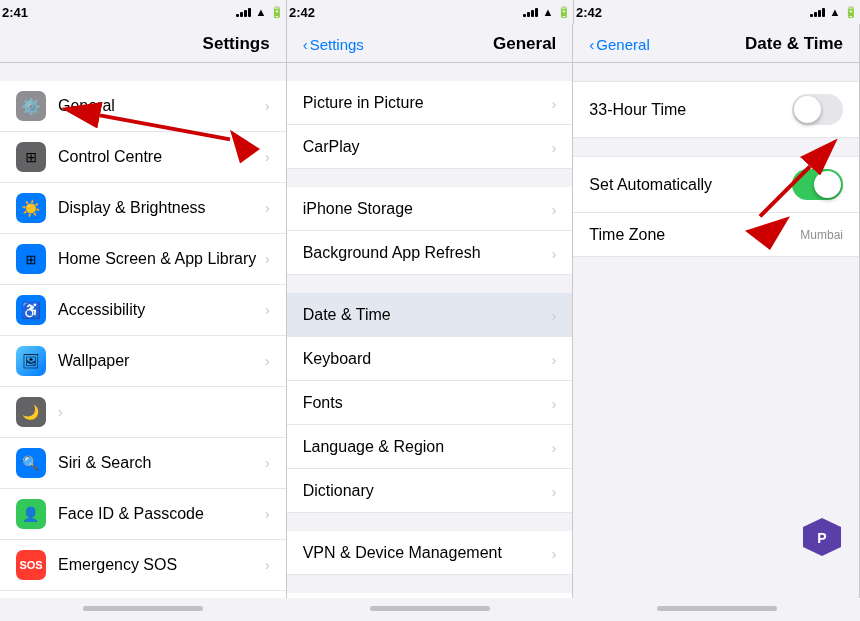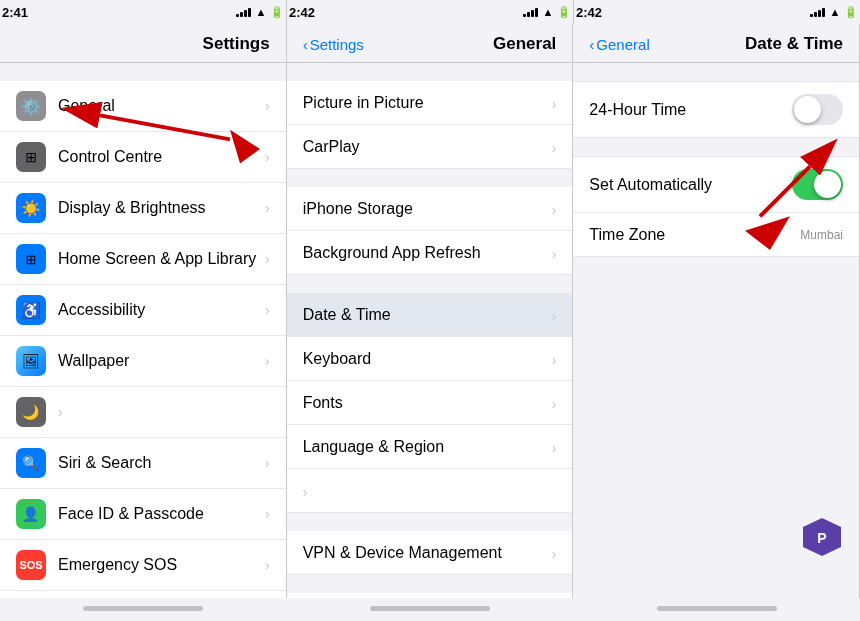--- a/index.html
+++ b/index.html
@@ -368,20 +368,21 @@
         </div>
         <div class="plain-item">
           <span class="plain-item-label">Fonts</span>
           <span class="plain-item-chevron">›</span>
         </div>
         <div class="plain-item">
           <span class="plain-item-label">Language &amp; Region</span>
           <span class="plain-item-chevron">›</span>
         </div>
         <div class="plain-item">
+          <span class="plain-item-label">Dictionary</span>
           <span class="plain-item-chevron">›</span>
         </div>
         <div class="section-gap-sm"></div>
 
         <div class="plain-item">
           <span class="plain-item-label">VPN &amp; Device Management</span>
           <span class="plain-item-chevron">›</span>
         </div>
         <div class="section-gap-sm"></div>
 
@@ -397,21 +398,21 @@
       <div class="panel-header">
         <div class="panel-header-inner" style="position:relative;">
           <span style="position:absolute; left:0; color:#007aff; font-size:15px; display:flex; align-items:center;">‹ <span style="margin-left:2px;">General</span></span>
           <span class="panel-title">Date &amp; Time</span>
         </div>
       </div>
       <div class="panel-scroll">
         <div class="section-gap-sm"></div>
 
         <div class="dt-row" style="border-top:0.5px solid #e5e5ea;">
-          <span class="dt-row-label">24-Hour Time</span>
+          <span class="dt-row-label">33-Hour Time</span>
           <div class="toggle toggle-off">
             <div class="toggle-knob"></div>
           </div>
         </div>
         <div class="section-gap-sm"></div>
 
         <div class="dt-row" style="border-top:0.5px solid #e5e5ea;">
           <span class="dt-row-label">Set Automatically</span>
           <div class="toggle toggle-on">
             <div class="toggle-knob"></div>

